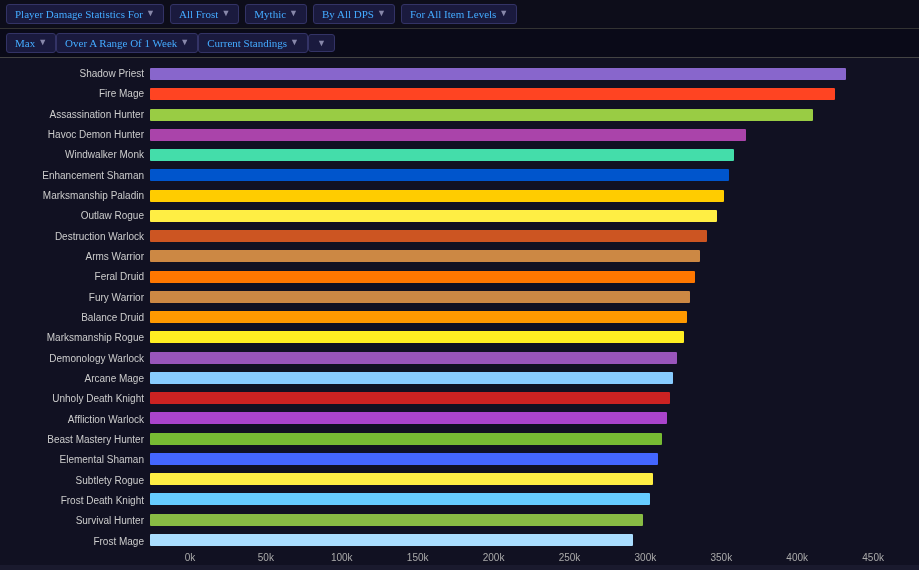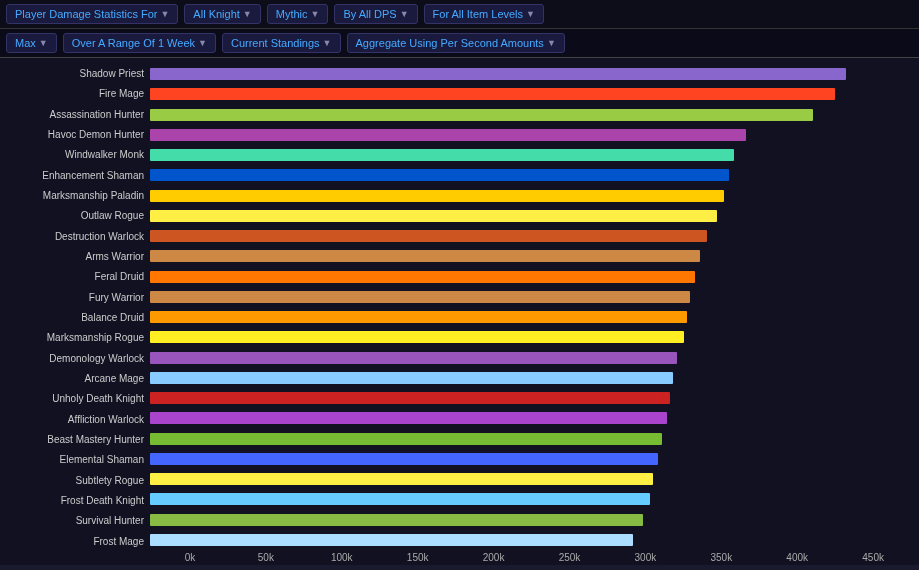--- a/index.html
+++ b/index.html
@@ -22,31 +22,31 @@
     }
     .nav-btn {
       background: #1a1a3e;
       color: #4af;
       border: 1px solid #336;
       padding: 3px 8px;
       border-radius: 3px;
       cursor: pointer;
       font-size: 11px;
       display: flex;
-      align-items: center;
+      align-items: flex-start;
       gap: 3px;
       white-space: nowrap;
+      font-family: Liberation Serif, serif;
     }
     .nav-btn .arrow { font-size: 9px; color: #88a; }
     .sub-nav {
       background: #0a0a18;
       display: flex;
       align-items: center;
       padding: 4px 6px;
-      gap: 6px;
       border-bottom: 1px solid #444;
     }
     .chart-area {
       background: #111122;
       padding: 4px 0 0 0;
       position: relative;
     }
     .zoom-label {
       text-align: center;
       color: #888;
@@ -107,21 +107,21 @@
   </style>
 </head>
 <body>
 
 <div class="top-nav">
   <button class="nav-btn">
     <span>Player Damage Statistics For</span>
     <span class="arrow">▼</span>
   </button>
   <button class="nav-btn">
-    <span>All Knight</span>
+    <span>All Frost</span>
     <span class="arrow">▼</span>
   </button>
   <button class="nav-btn">
     <span>Mythic</span>
     <span class="arrow">▼</span>
   </button>
   <button class="nav-btn">
     <span>By All DPS</span>
     <span class="arrow">▼</span>
   </button>
@@ -138,21 +138,20 @@
   </button>
   <button class="nav-btn">
     <span>Over A Range Of 1 Week</span>
     <span class="arrow">▼</span>
   </button>
   <button class="nav-btn">
     <span>Current Standings</span>
     <span class="arrow">▼</span>
   </button>
   <button class="nav-btn">
-    <span>Aggregate Using Per Second Amounts</span>
     <span class="arrow">▼</span>
   </button>
 </div>
 
 <div class="chart-area">
   <div class="chart-inner">
     <div class="y-labels" id="y-labels">
         <div class="y-label">Shadow Priest</div>
         <div class="y-label">Fire Mage</div>
         <div class="y-label">Assassination Hunter</div>

